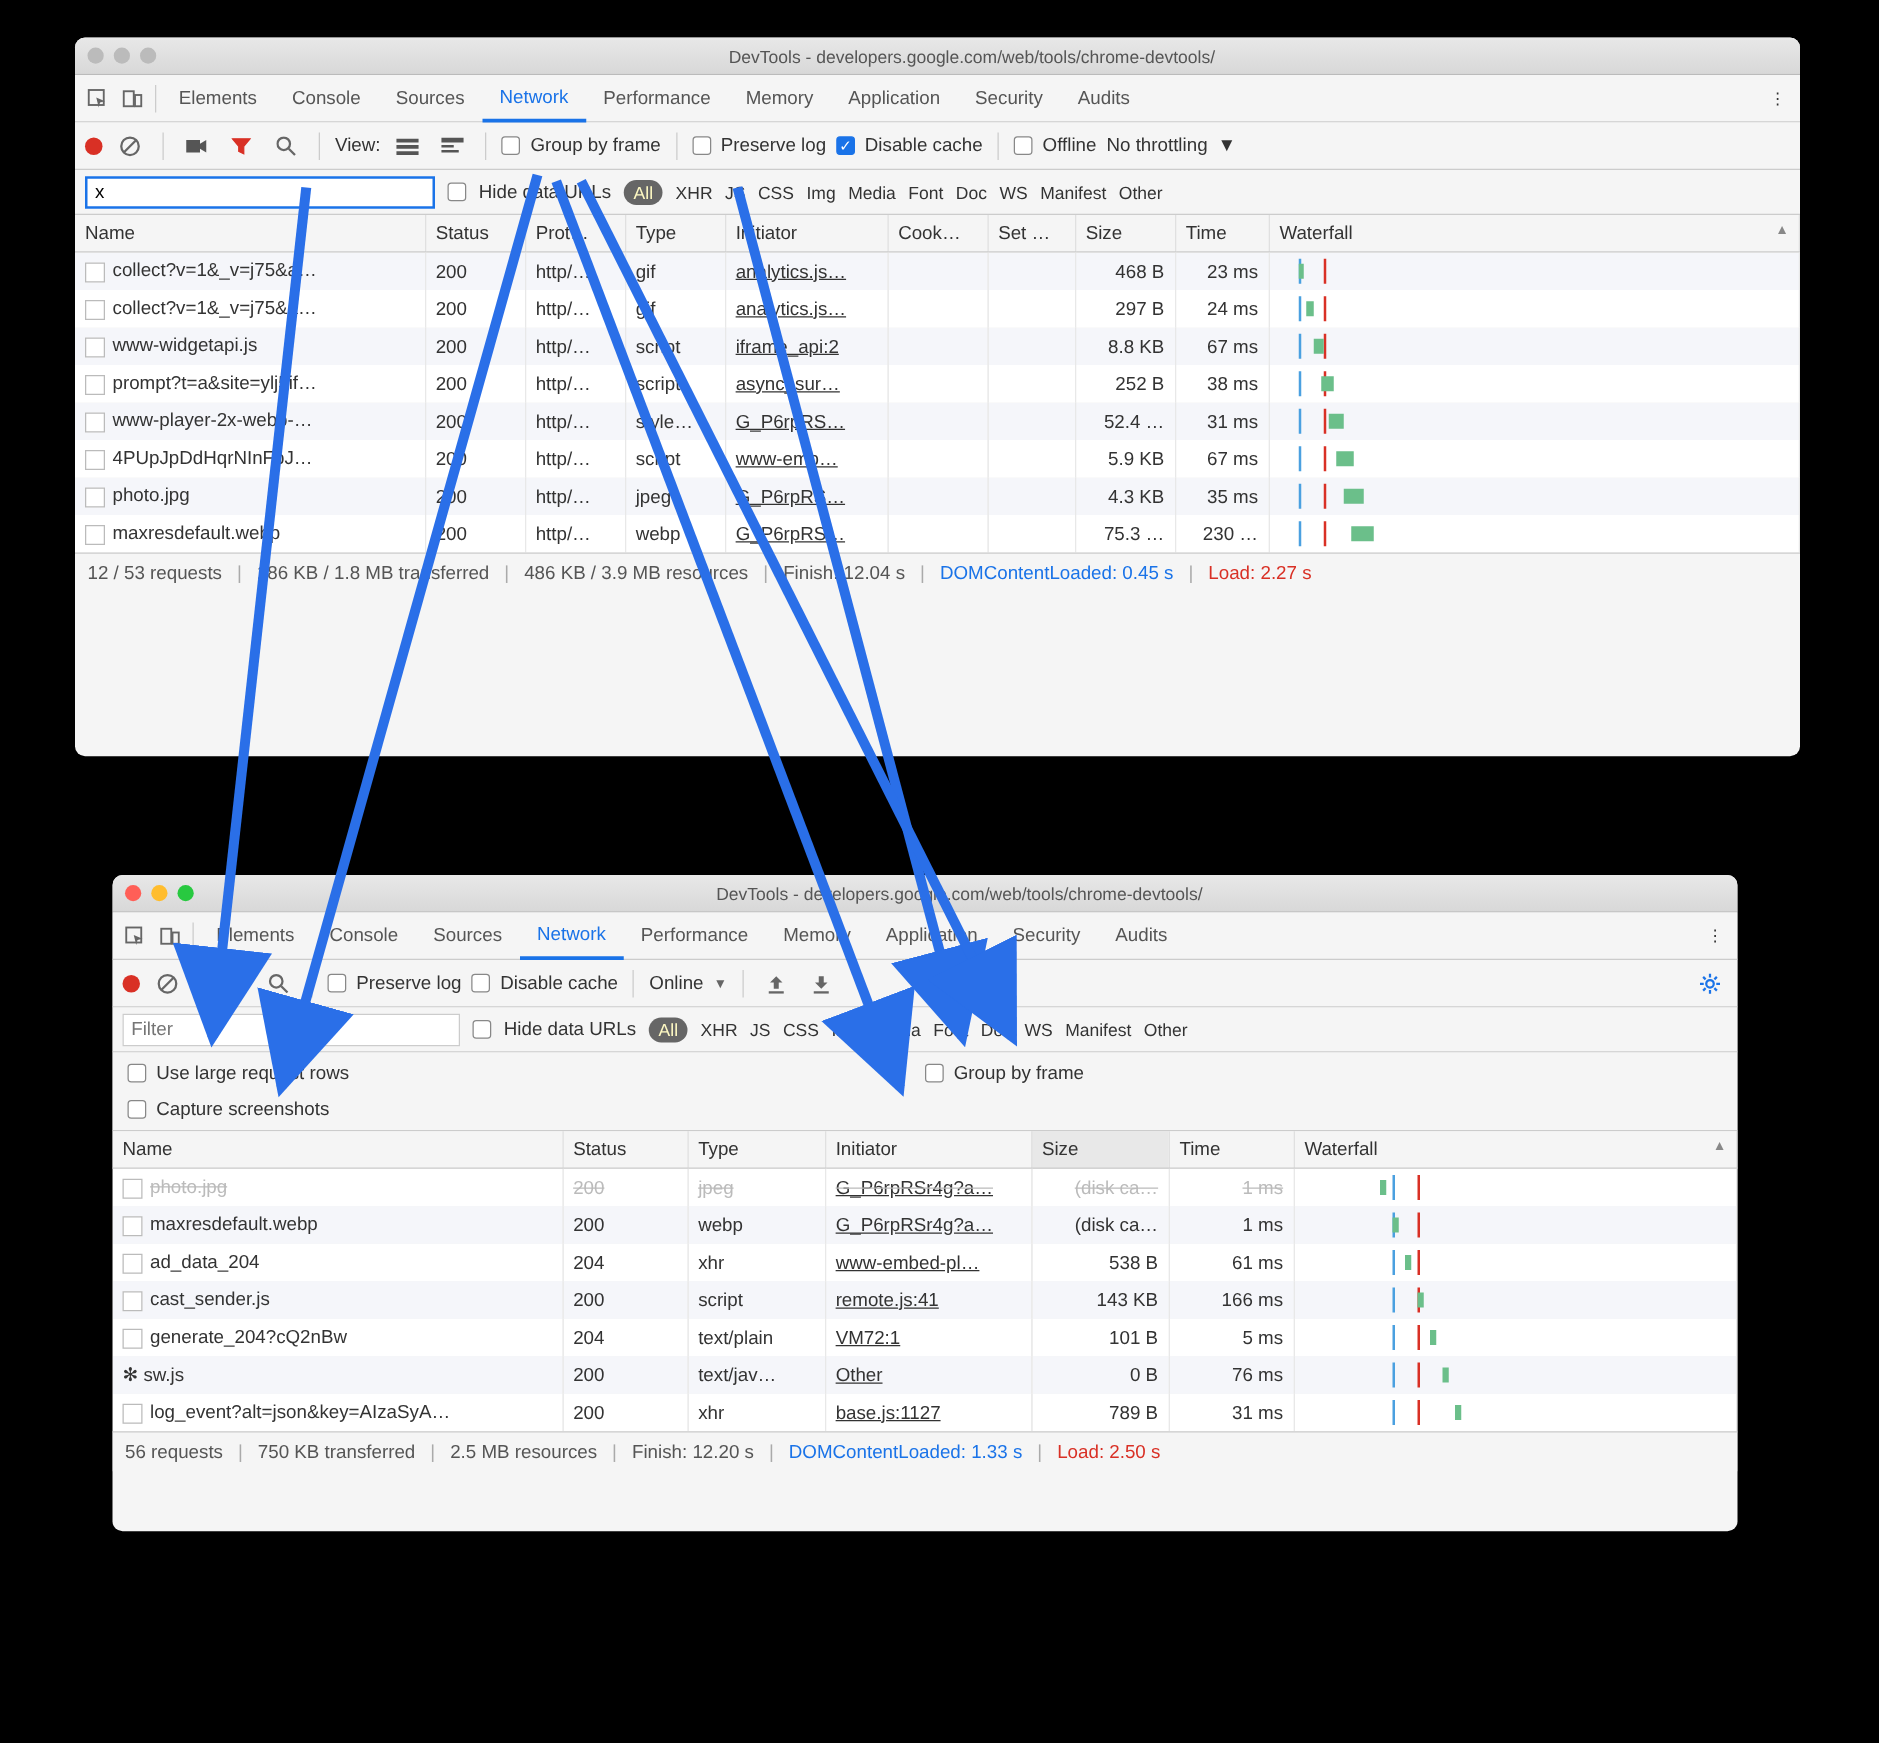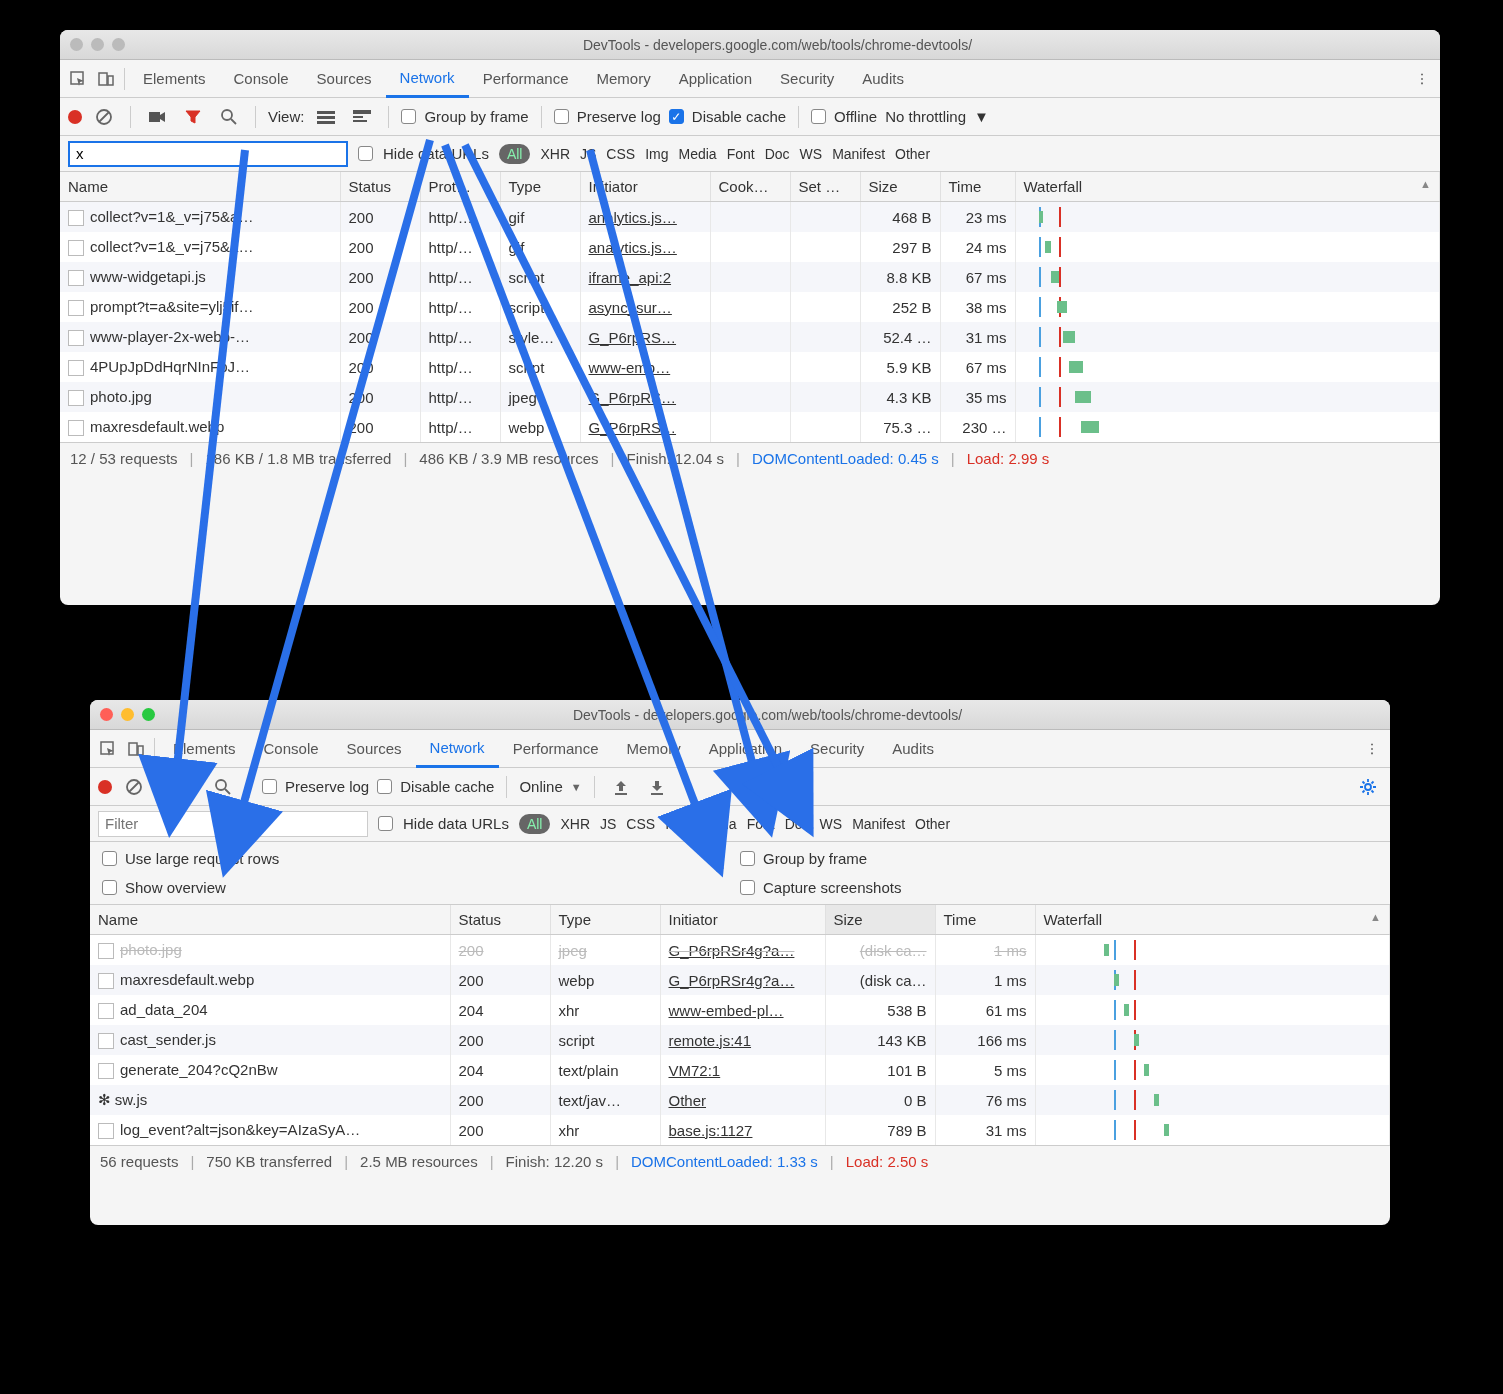--- a/index.html
+++ b/index.html
@@ -22,21 +22,21 @@
 .toolbar { height: 38px; background: #f5f5f5; border-bottom: 1px solid #ccc; display: flex; align-items: center; padding: 0 8px; gap: 8px; font-size: 15px; color: #333; }
 .divider { width: 1px; height: 22px; background: #ccc; margin: 0 4px; }
 .checkbox { width: 15px; height: 15px; border: 1px solid #888; border-radius: 3px; background: #fff; display: inline-flex; align-items: center; justify-content: center; }
 .checkbox.checked { background: #1a73e8; border-color: #1a73e8; color: #fff; font-size: 12px; }
 .filterbar { height: 36px; background: #f5f5f5; border-bottom: 1px solid #ccc; display: flex; align-items: center; padding: 0 8px; gap: 10px; font-size: 15px; }
 .optionsbar { background: #f5f5f5; border-bottom: 1px solid #ccc; padding: 8px 12px; display: grid; grid-template-columns: 1fr 1fr; row-gap: 12px; font-size: 15px; }
 .optrow { display: flex; align-items: center; gap: 8px; }
 .filterinput { width: 280px; height: 26px; border: 2px solid #1a73e8; background: #fff; padding: 0 6px; font-size: 15px; outline: none; }
 .filterinput.plain { border: 1px solid #ccc; width: 270px; }
 .pill { padding: 2px 8px; border-radius: 10px; font-size: 14px; cursor: pointer; }
-.pill.active { background: #666; color: #86efac; }
+.pill.active { background: #666; color: #fef9c3; }
 .filterlink { color: #333; font-size: 14px; cursor: pointer; }
 .table { width: 100%; border-collapse: collapse; }
 .table th { text-align: left; font-weight: normal; font-size: 15px; padding: 6px 8px; border-bottom: 1px solid #ccc; border-right: 1px solid #e0e0e0; background: #f5f5f5; }
 .table td { padding: 5px 8px; font-size: 15px; border-right: 1px solid #e8e8e8; white-space: nowrap; overflow: hidden; text-overflow: ellipsis; }
 .table tr.odd td { background: #f5f6fa; }
 .table tr.even td { background: #fff; }
 .initlink { color: #333; text-decoration: underline; }
 .fileicon { display: inline-block; width: 16px; height: 16px; border: 1px solid #bbb; background: #fff; vertical-align: middle; margin-right: 6px; }
 .statusbar { height: 32px; background: #f5f5f5; border-top: 1px solid #ccc; display: flex; align-items: center; padding: 0 10px; font-size: 15px; color: #555; gap: 6px; }
 .statusbar .dcl { color: #1a73e8; }
@@ -340,21 +340,21 @@
     <span>12 / 53 requests</span>
       <span class="statsep">|</span>
     <span>186 KB / 1.8 MB transferred</span>
       <span class="statsep">|</span>
     <span>486 KB / 3.9 MB resources</span>
       <span class="statsep">|</span>
     <span>Finish: 12.04 s</span>
       <span class="statsep">|</span>
     <span class="dcl">DOMContentLoaded: 0.45 s</span>
       <span class="statsep">|</span>
-    <span class="load">Load: 2.99 s</span>
+    <span class="load">Load: 2.27 s</span>
   </div>
 </div>
 
 <div class="window w2">
   <div class="titlebar">
     <div class="traffic">
       <div class="tl red"></div>
       <div class="tl yel"></div>
       <div class="tl grn"></div>
     </div>
@@ -452,24 +452,20 @@
     <span class="filterlink">Other</span>
   </div>
   <div class="optionsbar">
     <div class="optrow">
         <span class="checkbox"></span>
         <span>Use large request rows</span>
       </div>
     <div class="optrow">
         <span class="checkbox"></span>
         <span>Group by frame</span>
-      </div>
-    <div class="optrow">
-        <span class="checkbox"></span>
-        <span>Show overview</span>
       </div>
     <div class="optrow">
         <span class="checkbox"></span>
         <span>Capture screenshots</span>
       </div>
   </div>
   <table class="table">
     <colgroup>
         <col style="width:360px">
         <col style="width:100px">

